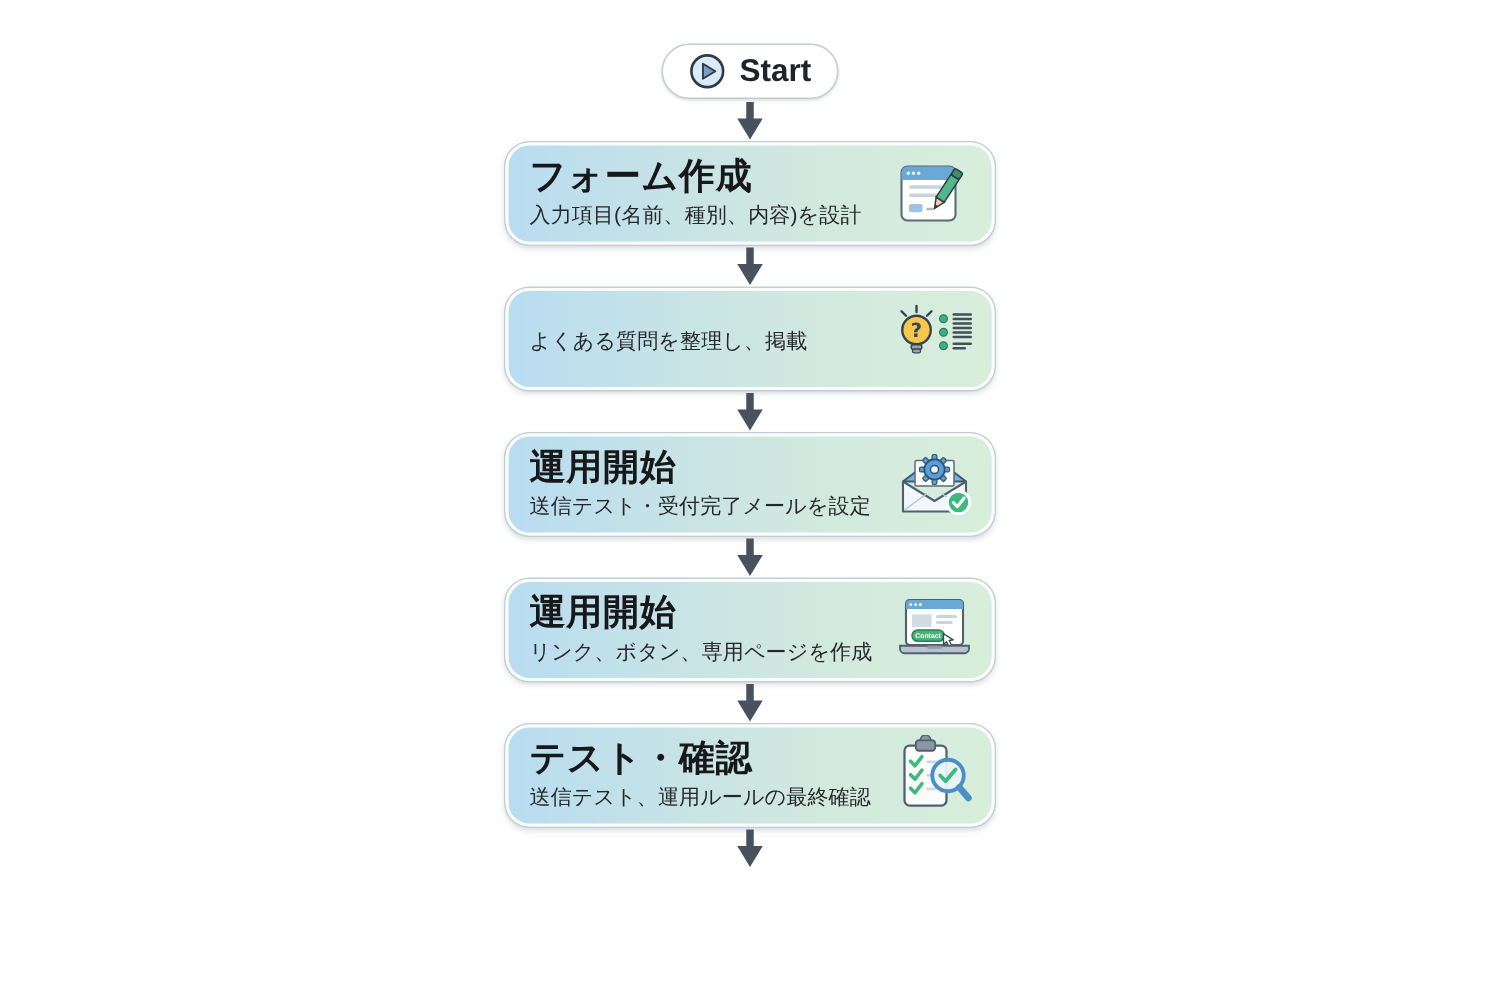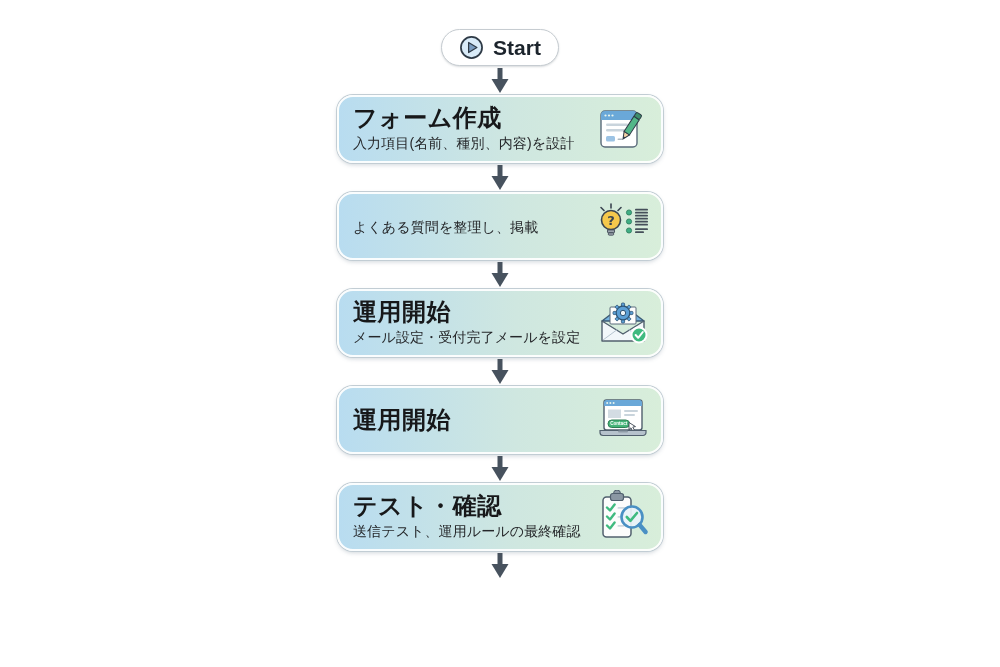--- a/index.html
+++ b/index.html
@@ -111,21 +111,21 @@
   </div>
 
   <svg class="arrow" width="26" height="27" viewBox="0 0 26 27">
     <path d="M13,1 V14" stroke="#47525e" stroke-width="5"></path>
     <path d="M4.5,12 L13,26 L21.5,12 z" fill="#47525e"></path>
   </svg>
 
   <div class="step">
     <div class="step-text">
       <div class="step-title">運用開始</div>
-      <div class="step-sub">メール設定・受付完了メールを設定</div>
+      <div class="step-sub">送信テスト・受付完了メールを設定</div>
     </div>
     <svg class="step-icon" viewBox="0 0 54 54">
       <path d="M6,25 L27,9 L48,25 z" fill="#74b2df" stroke="#3c5a74" stroke-width="1.4" stroke-linejoin="round"></path>
       <rect x="14" y="11" width="26" height="17" rx="1" fill="#fdfdfd" stroke="#5a6b7a" stroke-width="1"></rect>
       <g>
         <g fill="#5b9fd6" stroke="#2f5576" stroke-width="0.8">
           <rect x="25.4" y="7" width="3.2" height="5" rx="1" transform="rotate(0 27 17)"></rect>
           <rect x="25.4" y="7" width="3.2" height="5" rx="1" transform="rotate(45 27 17)"></rect>
           <rect x="25.4" y="7" width="3.2" height="5" rx="1" transform="rotate(90 27 17)"></rect>
           <rect x="25.4" y="7" width="3.2" height="5" rx="1" transform="rotate(135 27 17)"></rect>
@@ -145,20 +145,21 @@
   </div>
 
   <svg class="arrow" width="26" height="27" viewBox="0 0 26 27">
     <path d="M13,1 V14" stroke="#47525e" stroke-width="5"></path>
     <path d="M4.5,12 L13,26 L21.5,12 z" fill="#47525e"></path>
   </svg>
 
   <div class="step">
     <div class="step-text">
       <div class="step-title">運用開始</div>
+      <div class="step-sub">リンク、ボタン、専用ページを作成</div>
     </div>
     <svg class="step-icon" viewBox="0 0 54 54">
       <rect x="8" y="7" width="38" height="30" rx="2.5" fill="#ffffff" stroke="#51606e" stroke-width="1.4"></rect>
       <path d="M10.5,7 h33 a2.5,2.5 0 0 1 2.5,2.5 V13 H8 V9.5 a2.5,2.5 0 0 1 2.5,-2.5 z" fill="#6aa8d8"></path>
       <circle cx="11.2" cy="10" r="1" fill="#e8f4ec"></circle>
         <circle cx="14.4" cy="10" r="1" fill="#e8f4ec"></circle>
         <circle cx="17.6" cy="10" r="1" fill="#e8f4ec"></circle>
       <rect x="12" y="16.5" width="13" height="8.5" fill="#d3dce3"></rect>
       <rect x="28" y="17" width="14" height="2" rx="1" fill="#c9d4dc"></rect>
       <rect x="28" y="21" width="11" height="2" rx="1" fill="#c9d4dc"></rect>

